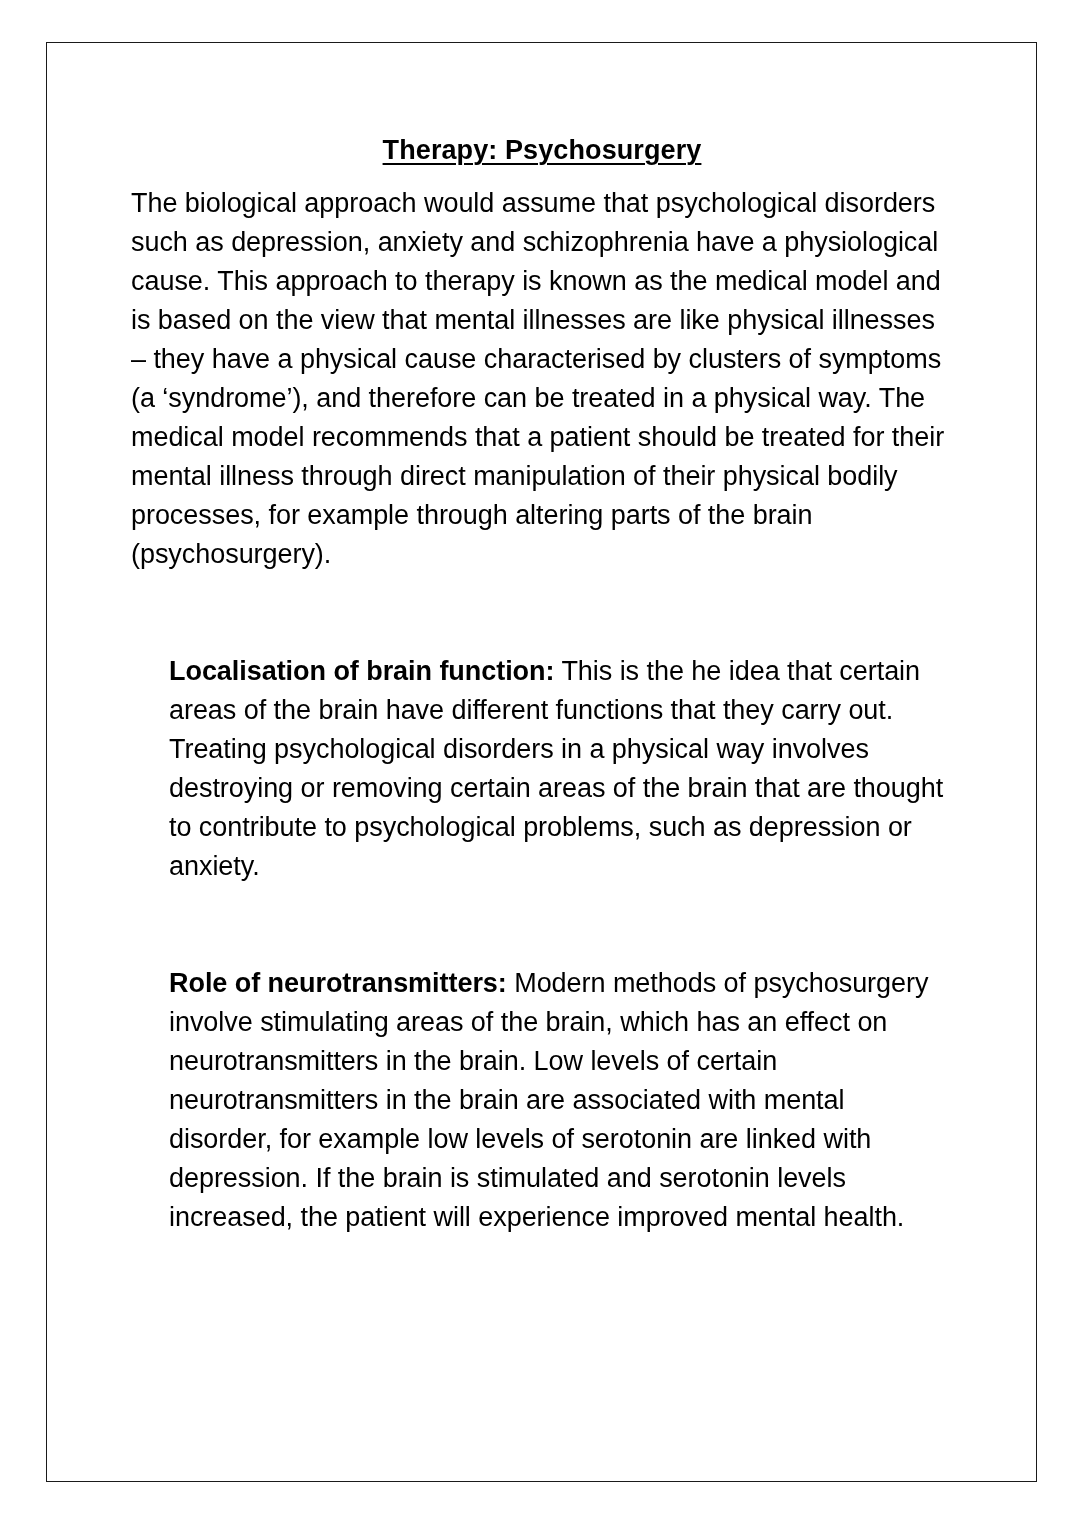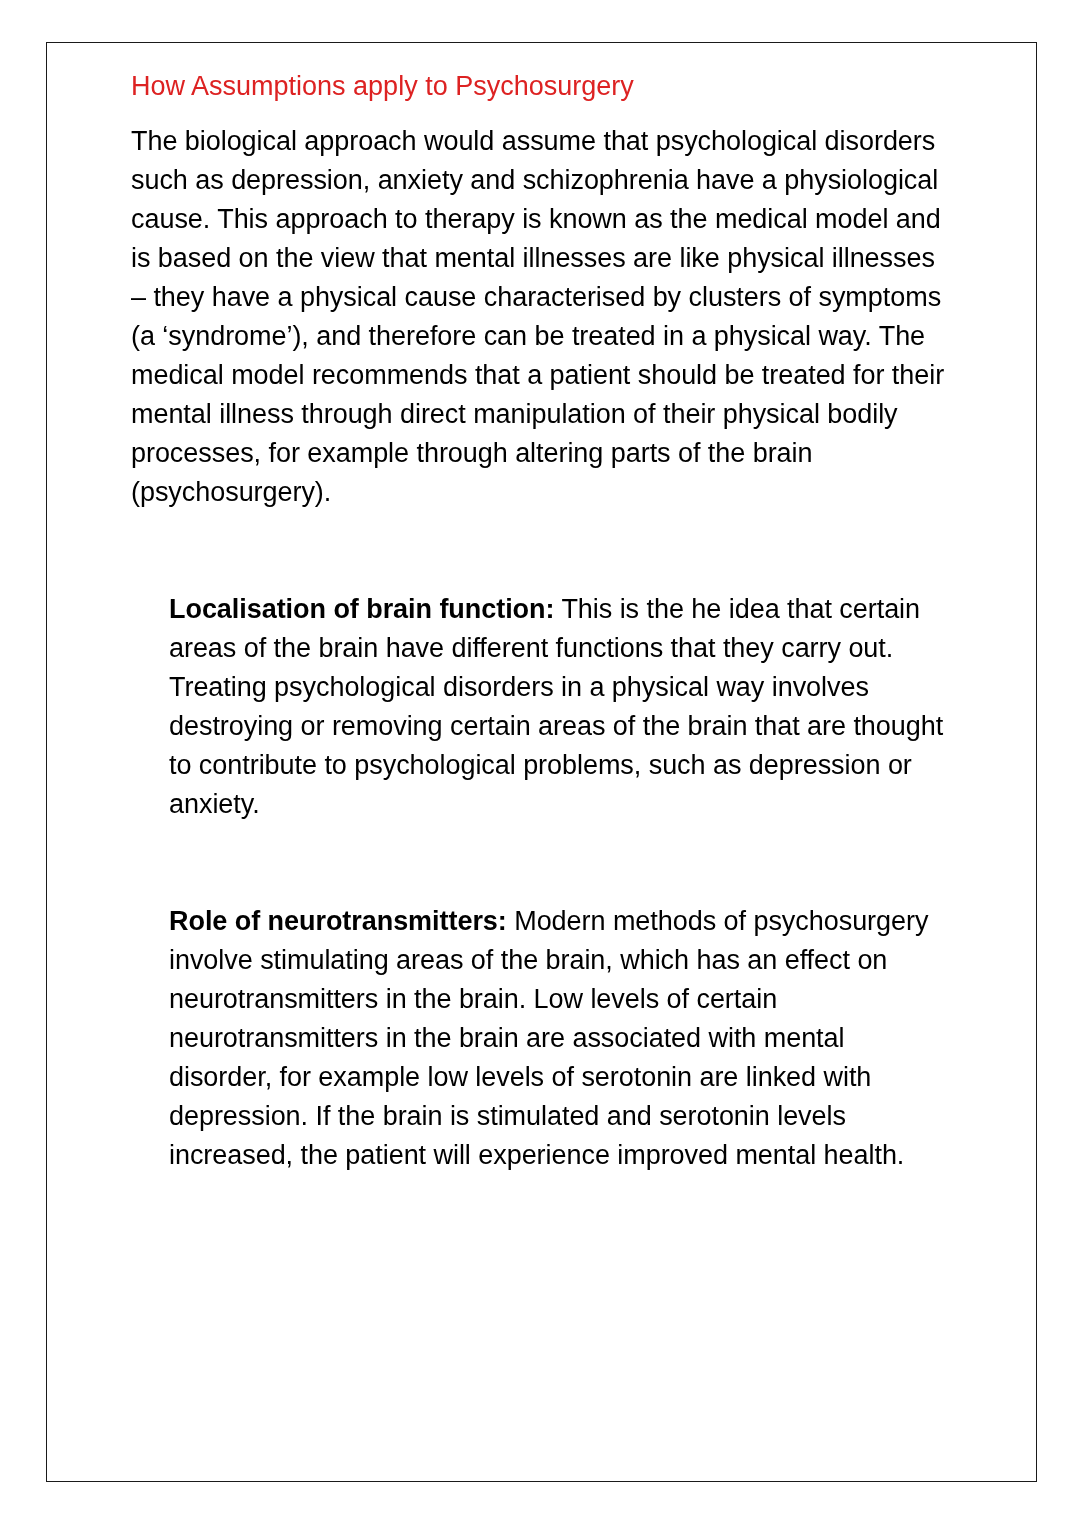--- a/index.html
+++ b/index.html
@@ -75,22 +75,22 @@
   .lead-in { font-weight: bold; }
 
   .spacer-tail { height: 40px; }
 </style>
 </head>
 <body style="background: rgb(255, 255, 255);">
 
 <div class="page-sheet" style="border-color: rgb(26, 26, 26);">
   <div class="page-content">
 
+    <h1 class="doc-title"><span class="title-text">Therapy: Psychosurgery</span></h1>
 
-    <h2 class="section-heading" id="assumptions-heading" style="color: rgb(221, 34, 34);">How Assumptions apply to Psychosurgery</h2>
 
     <p class="body-para para-gap-first">The biological approach would assume that psychological disorders such as depression, anxiety and schizophrenia have a physiological cause. This approach to therapy is known as the medical model and is based on the view that mental illnesses are like physical illnesses – they have a physical cause characterised by clusters of symptoms (a ‘syndrome’), and therefore can be treated in a physical way. The medical model recommends that a patient should be treated for their mental illness through direct manipulation of their physical bodily processes, for example through altering parts of the brain (psychosurgery).</p>
 
     <p class="body-para para-gap"><span class="lead-in">Localisation of brain function:</span><span> This is the he idea that certain areas of the brain have different functions that they carry out. Treating psychological disorders in a physical way involves destroying or removing certain areas of the brain that are thought to contribute to psychological problems, such as depression or anxiety.</span></p>
 
     <p class="body-para para-gap"><span class="lead-in">Role of neurotransmitters:</span><span> Modern methods of psychosurgery involve stimulating areas of the brain, which has an effect on neurotransmitters in the brain. Low levels of certain neurotransmitters in the brain are associated with mental disorder, for example low levels of serotonin are linked with depression. If the brain is stimulated and serotonin levels increased, the patient will experience improved mental health.</span></p>
 
     <div class="spacer-tail"></div>
 
   </div>

